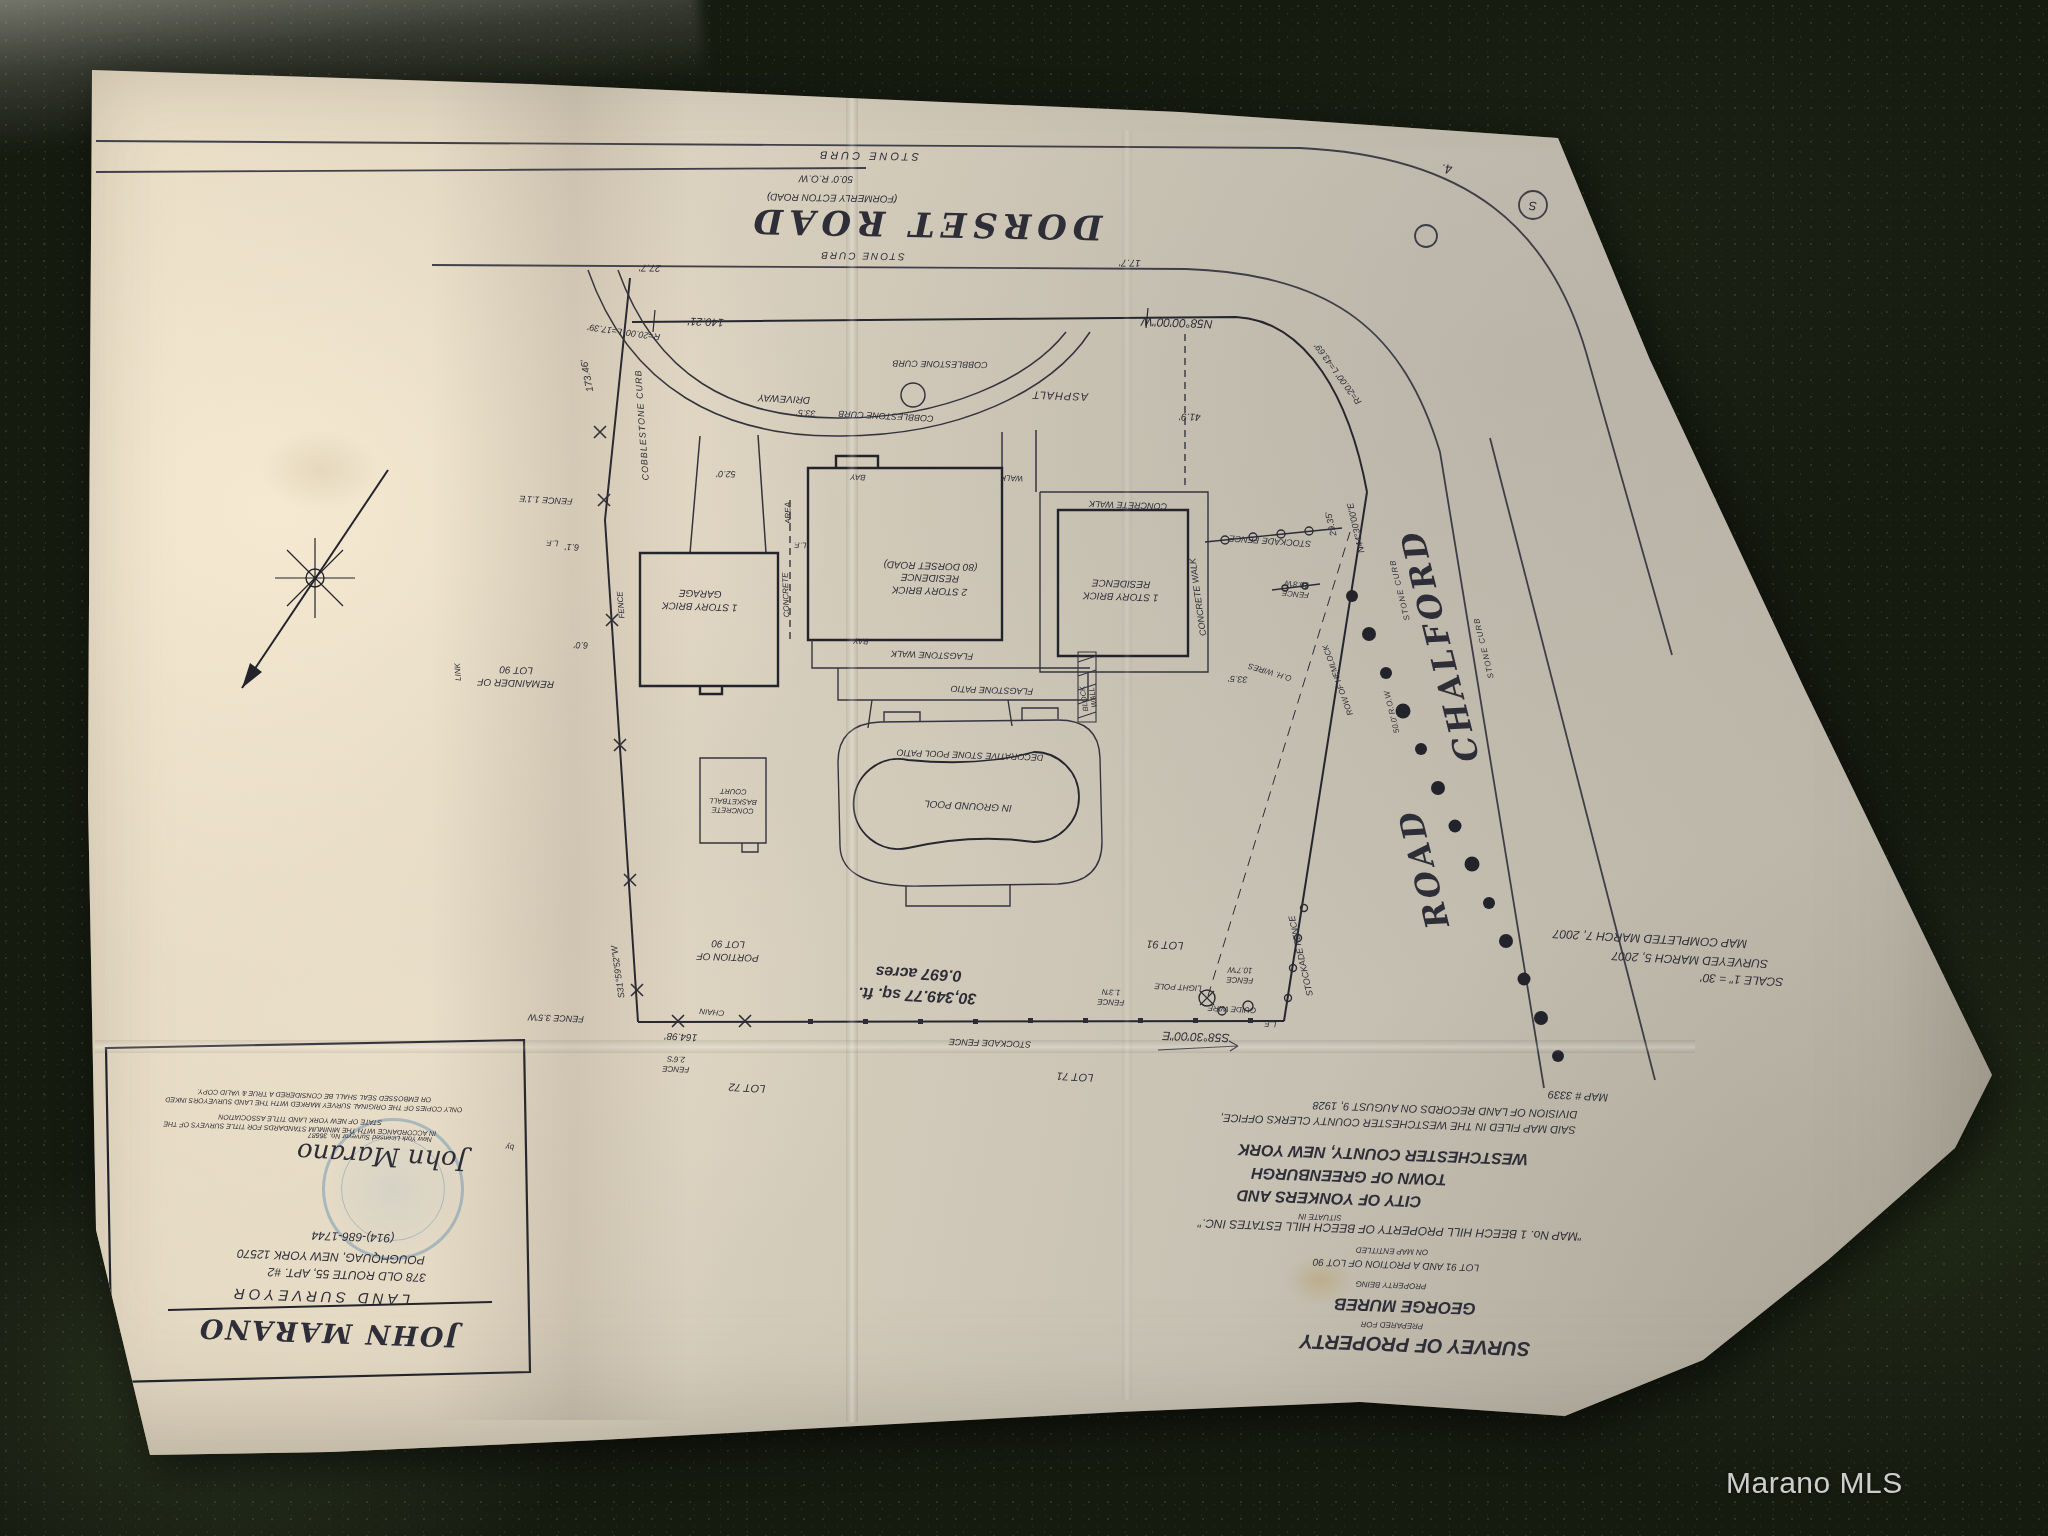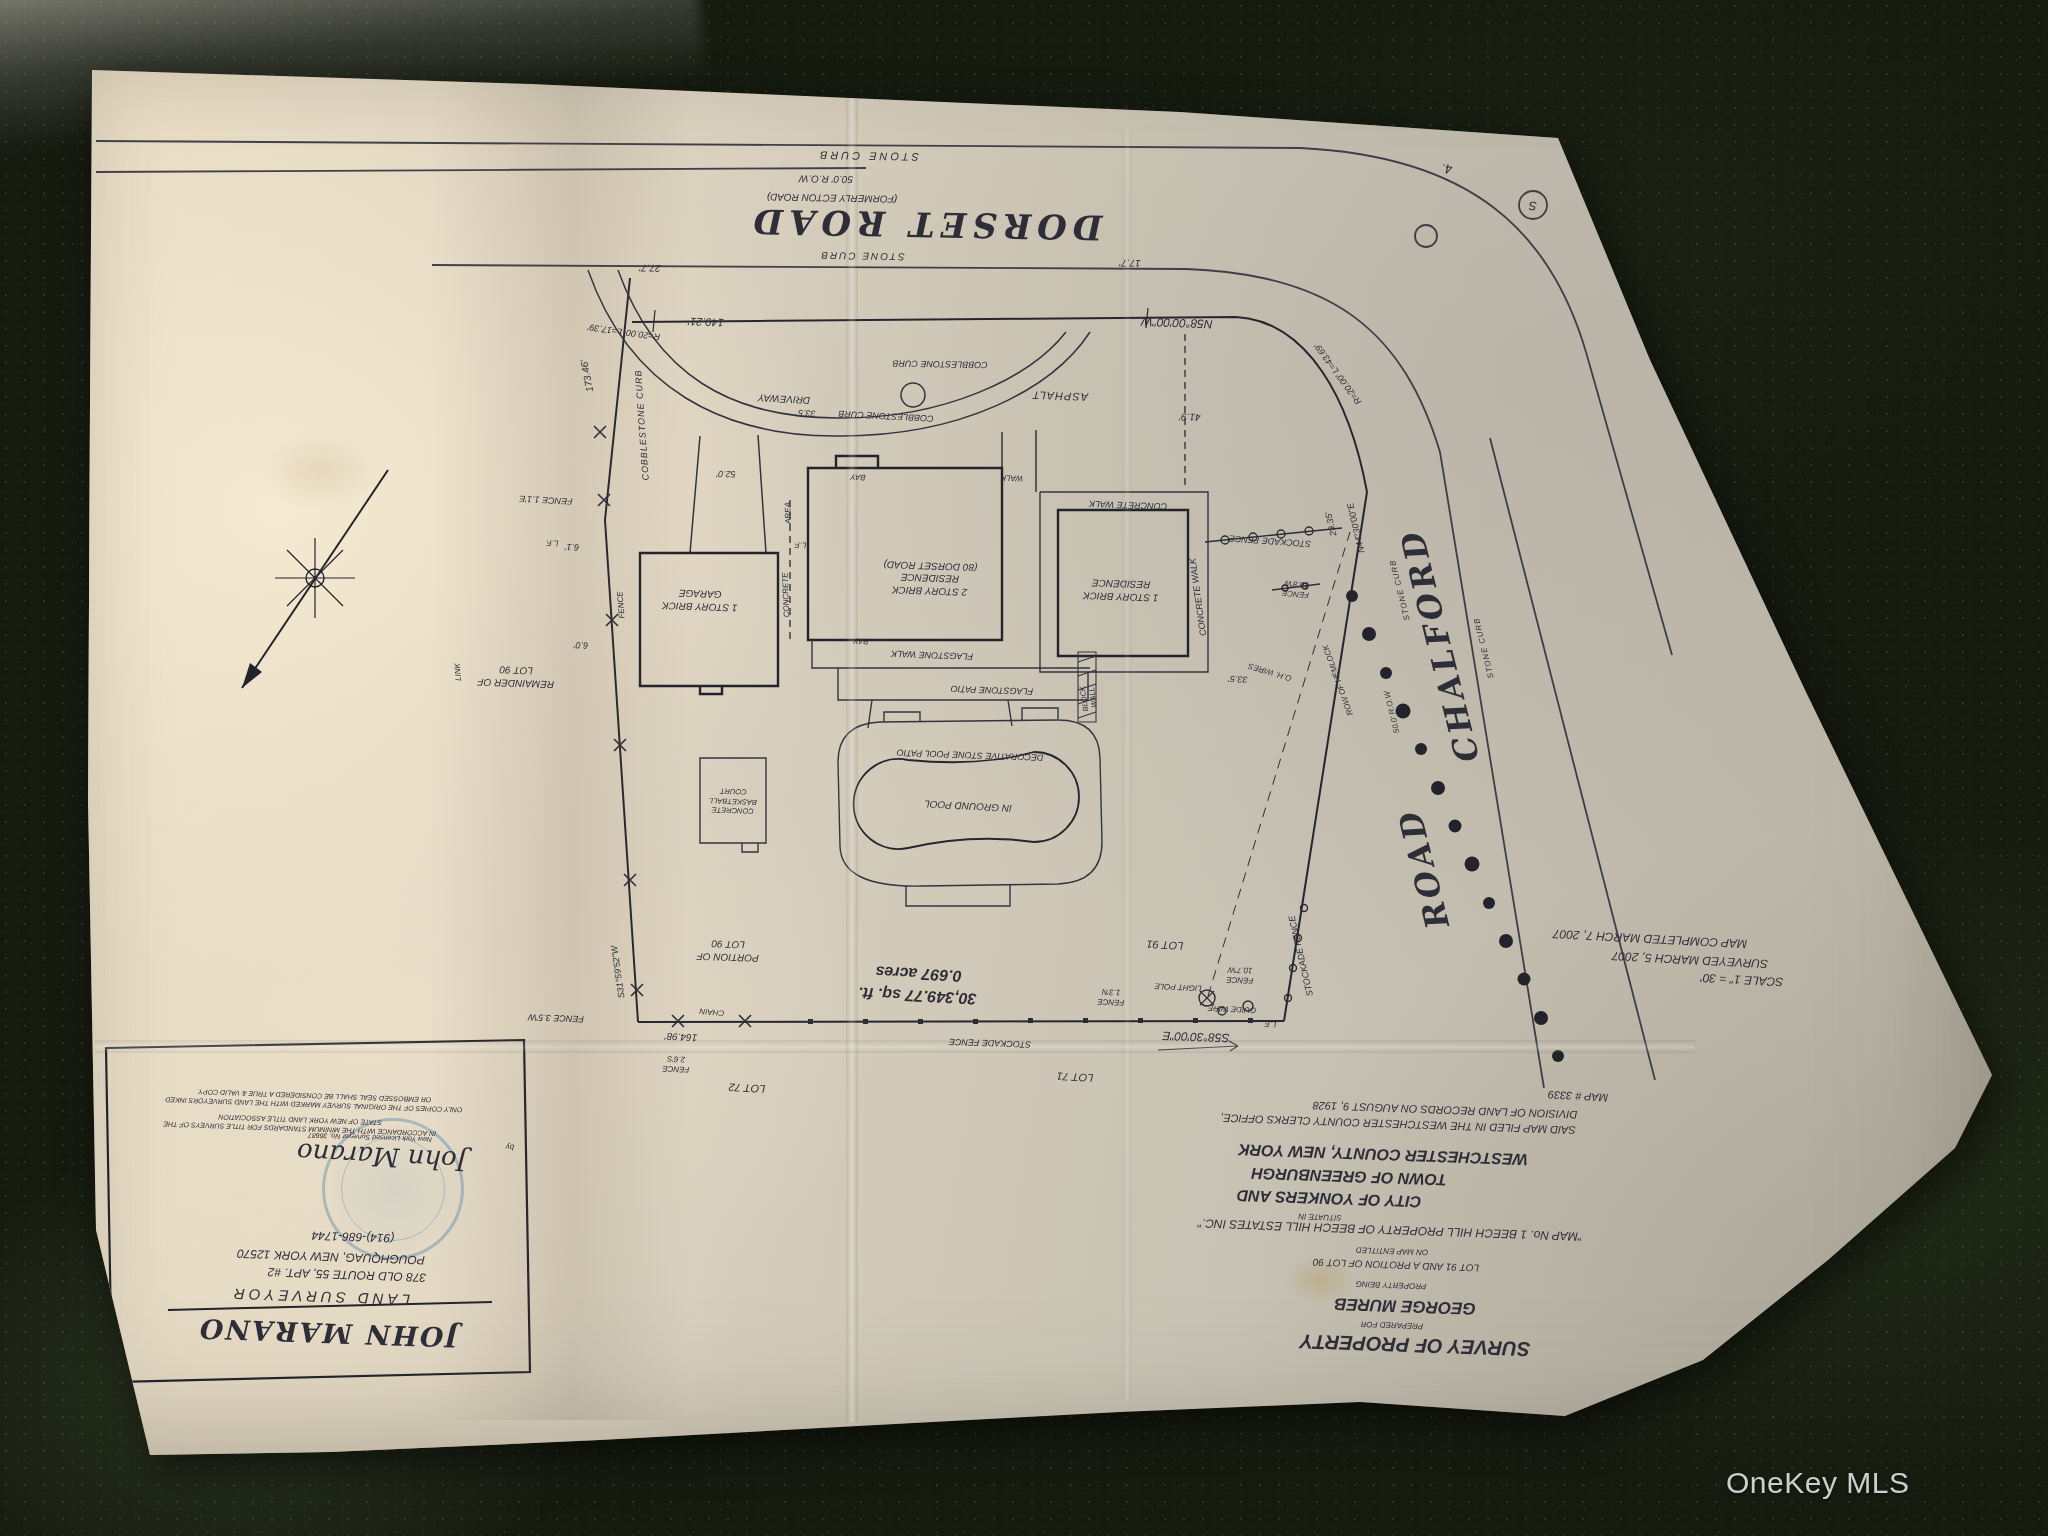--- a/index.html
+++ b/index.html
@@ -339,13 +339,13 @@
 BASKETBALL
 COURT</div>
           <div class="lbl" style="left: 1089px; top: 698px; font-size: 7.5px; transform: translate(-50%, -50%) rotate(262deg); line-height: 1.15;">BLOCK
 WALL</div>
           <div class="lbl" style="left: 861px; top: 641px; font-size: 8px; transform: translate(-50%, -50%) rotate(183deg);">BAY</div>
         </div>
     </div>
   </div>
 </div>
 
-<div class="watermark">OneKey MLS</div>
+<div class="watermark">Marano MLS</div>
 
 </body></html>

